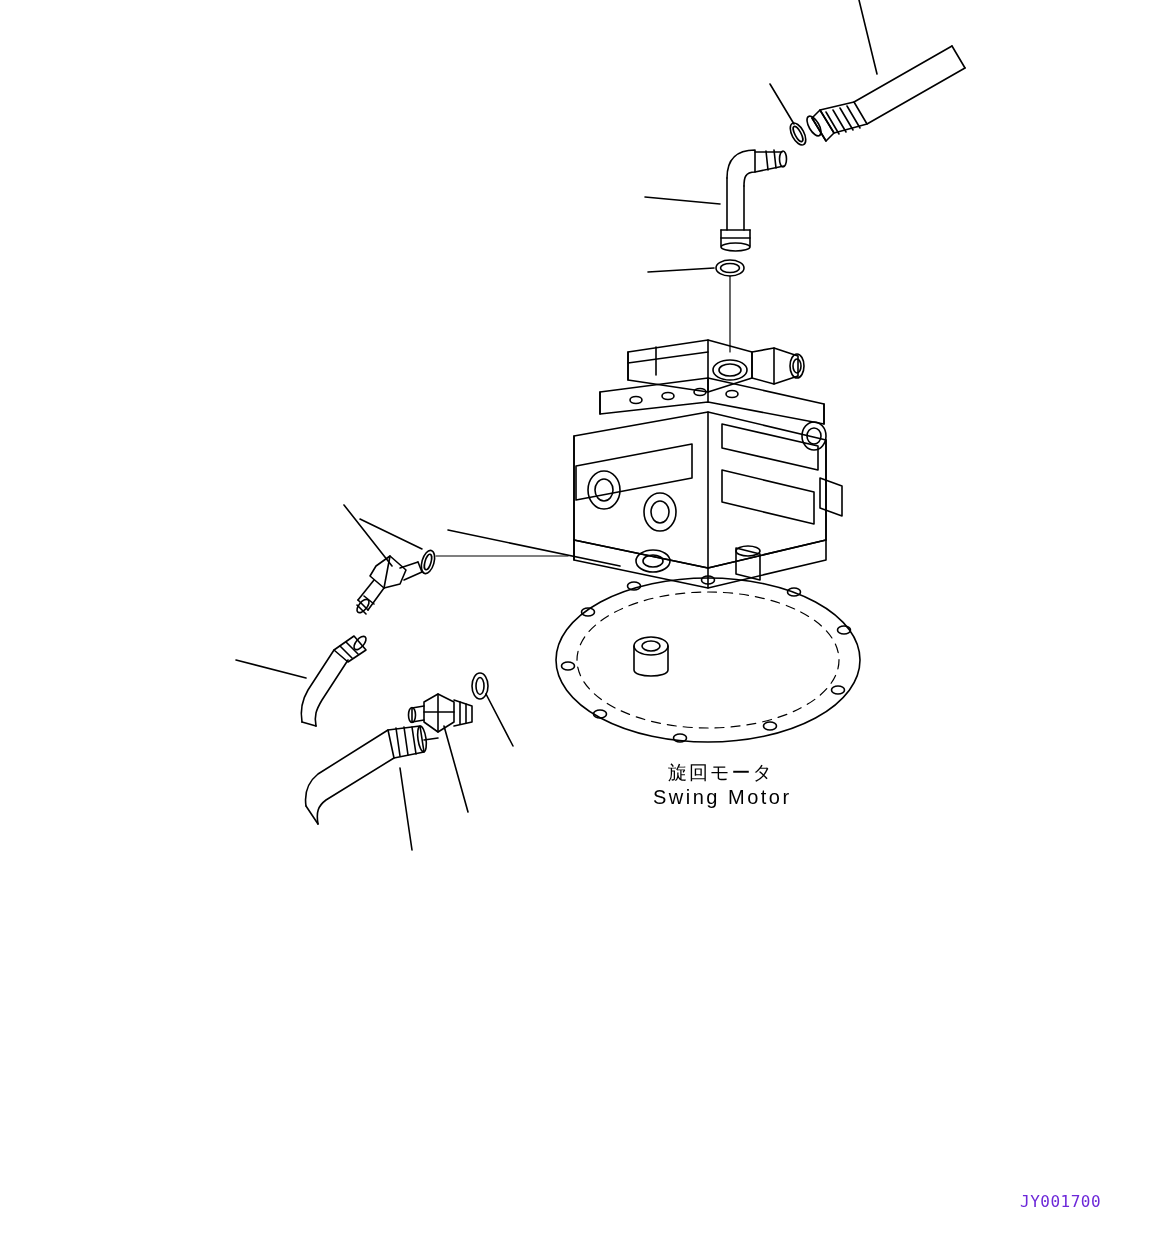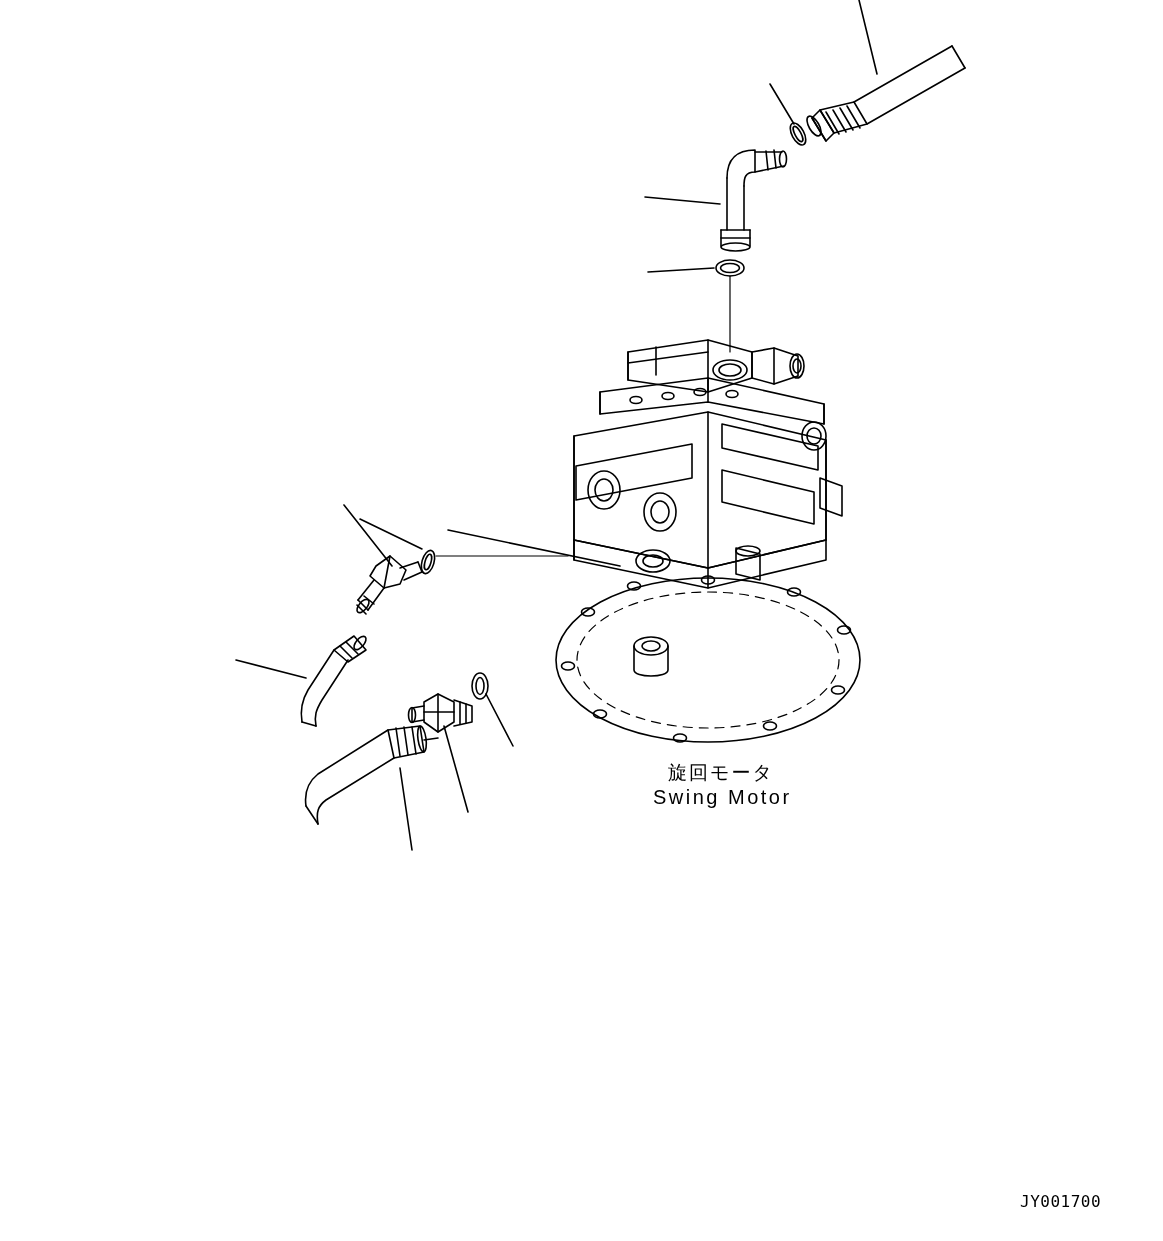--- a/index.html
+++ b/index.html
@@ -46,21 +46,21 @@
     color: #000;
     white-space: nowrap;
   }
   .drawing-code {
     position: absolute;
     left: 1012px;
     top: 1192px;
     font-family: "DejaVu Sans Mono", monospace;
     font-size: 16px;
     letter-spacing: 0.5px;
-    color: #000000;
+    color: #6d28d9;
     white-space: nowrap;
   }
 </style>
 </head>
 <body>
 
 <div id="diagram-root">
 
   <svg class="diagram" viewBox="0 0 1163 1241" fill="none" stroke="#000" stroke-width="1.6" stroke-linecap="round" stroke-linejoin="round">
 

